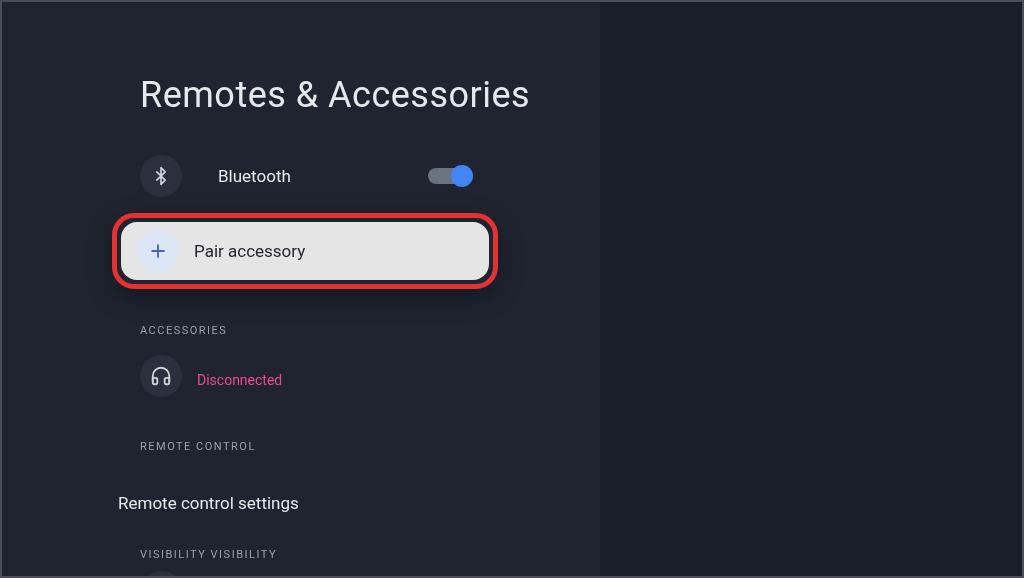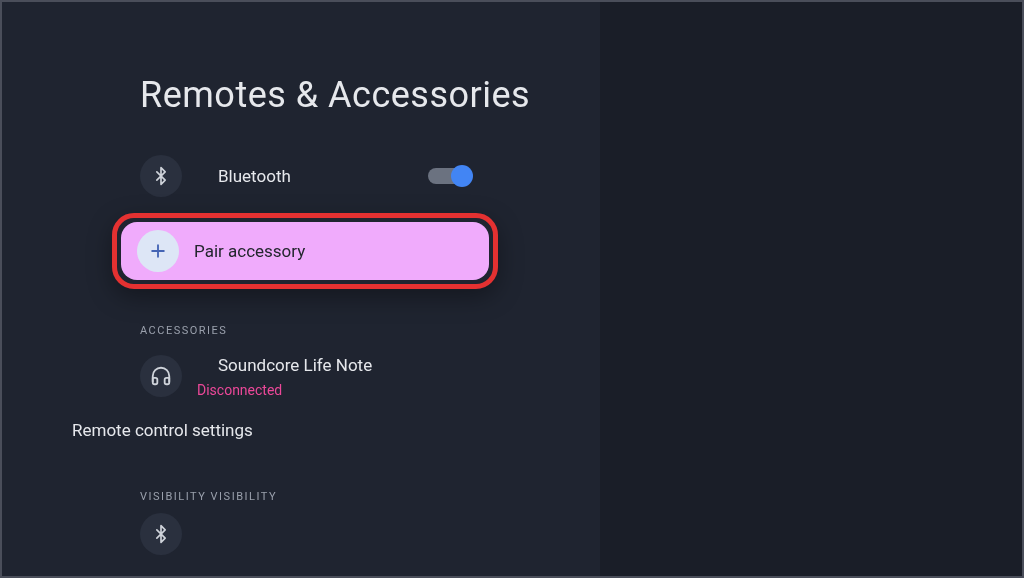--- a/index.html
+++ b/index.html
@@ -85,39 +85,39 @@
     }
     .highlight-wrap {
       position: relative;
       margin: 8px 104px 10px 110px;
       border: 5px solid #e43131;
       border-radius: 22px;
       padding: 4px;
       box-shadow: 0 8px 24px rgba(0,0,0,.35);
     }
     .highlight-card {
-      background: #f0abfc;
+      background: #e5e5e5;
       border-radius: 16px;
       height: 58px;
       display: flex;
       align-items: center;
       padding-left: 16px;
     }
     .highlight-card .icon-circle {
       width: 42px; height: 42px;
       border-radius: 50%;
       background: #dde6f6;
       display: flex; align-items: center; justify-content: center;
       margin-right: 15px;
     }
     .highlight-card .label {
       color: #23262e;
       font-size: 17px;
     }
-    .row.no-icon { margin-left: 70px; height: 50px; }
+    .row.no-icon { margin-left: 116px; height: 50px; align-items: flex-end; }
     .row.no-icon .label { margin-left: 0; }
     .partial-row {
       display: flex;
       align-items: center;
       margin-left: 138px;
       margin-right: 128px;
       margin-top: 6px;
     }
     .partial-row .icon-circle { width: 42px; height: 42px; border-radius:50%; background:#2a303e; display:flex;align-items:center;justify-content:center; margin-right:15px;}
     svg { display: block; }
@@ -157,25 +157,25 @@
   <div class="section-header">ACCESSORIES</div>
 
   <div class="row">
     <div class="icon-circle">
       <svg width="22" height="22" viewBox="0 0 24 24" fill="none" stroke="#cfd3da" stroke-width="2" stroke-linecap="round" stroke-linejoin="round">
           <path d="M3 18v-6a9 9 0 0 1 18 0v6"></path>
           <path d="M21 19a2 2 0 0 1-2 2h-1a2 2 0 0 1-2-2v-3a2 2 0 0 1 2-2h3zM3 19a2 2 0 0 0 2 2h1a2 2 0 0 0 2-2v-3a2 2 0 0 0-2-2H3z"></path>
         </svg>
     </div>
     <div class="textblock">
-      <span class="label">Soundcore Life Note</span>
       <span class="sublabel">Disconnected</span>
     </div>
   </div>
 
+  <div class="section-header">REMOTE CONTROL</div>
 
   <div class="row no-icon">
     <span class="label">Remote control settings</span>
   </div>
 
   <div class="section-header">VISIBILITY VISIBILITY</div>
 
   <div class="partial-row">
     <div class="icon-circle">
       <svg width="20" height="20" viewBox="0 0 24 24" fill="none" stroke="#cfd3da" stroke-width="2" stroke-linecap="round" stroke-linejoin="round">

